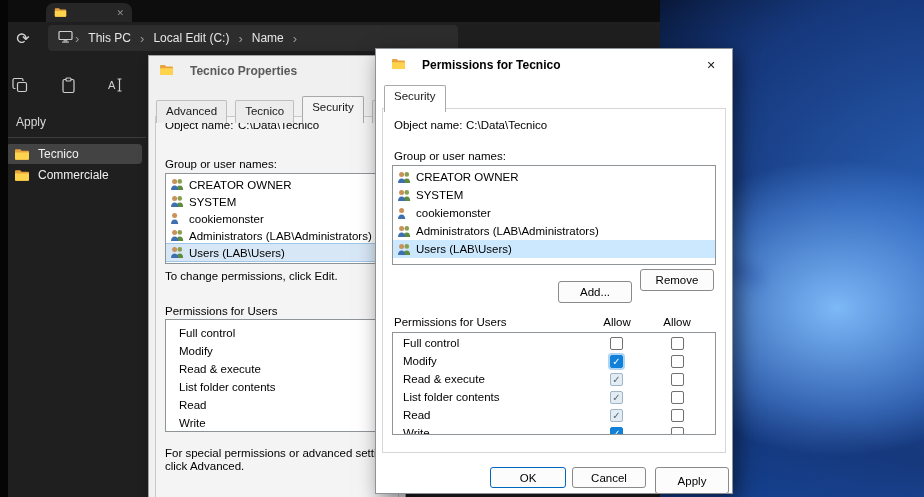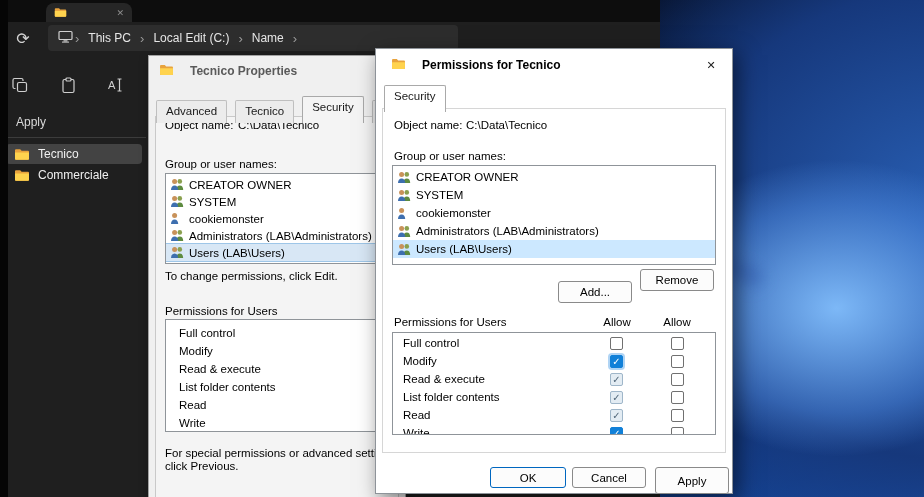--- a/index.html
+++ b/index.html
@@ -268,21 +268,21 @@
   <div class="listbox" style="left:16px;top:263px;width:230px;height:113px;padding-top:4px" id="back-perms">
       <div class="plist-row">Full control</div>
       <div class="plist-row">Modify</div>
       <div class="plist-row">Read &amp; execute</div>
       <div class="plist-row">List folder contents</div>
       <div class="plist-row">Read</div>
       <div class="plist-row">Write</div>
     </div>
 
   <div class="abs lbl" style="left:16px;top:391px">For special permissions or advanced settings,</div>
-  <div class="abs lbl" style="left:16px;top:404px">click Previous.</div>
+  <div class="abs lbl" style="left:16px;top:404px">click Advanced.</div>
 </div>
 
 <div id="dlg-front" class="dlg">
   <div class="dlg-title">
     <span>
       <svg width="15" height="12" viewBox="0 0 16 13">
           <path d="M1 2.2Q1 1.2 2 1.2H6.2L7.6 2.8H14Q15 2.8 15 3.8V10.8Q15 11.8 14 11.8H2Q1 11.8 1 10.8Z" fill="#e8a33d"></path>
           <path d="M1 4.6H15V10.8Q15 11.8 14 11.8H2Q1 11.8 1 10.8Z" fill="#ffd34e"></path>
         </svg>
     </span>

